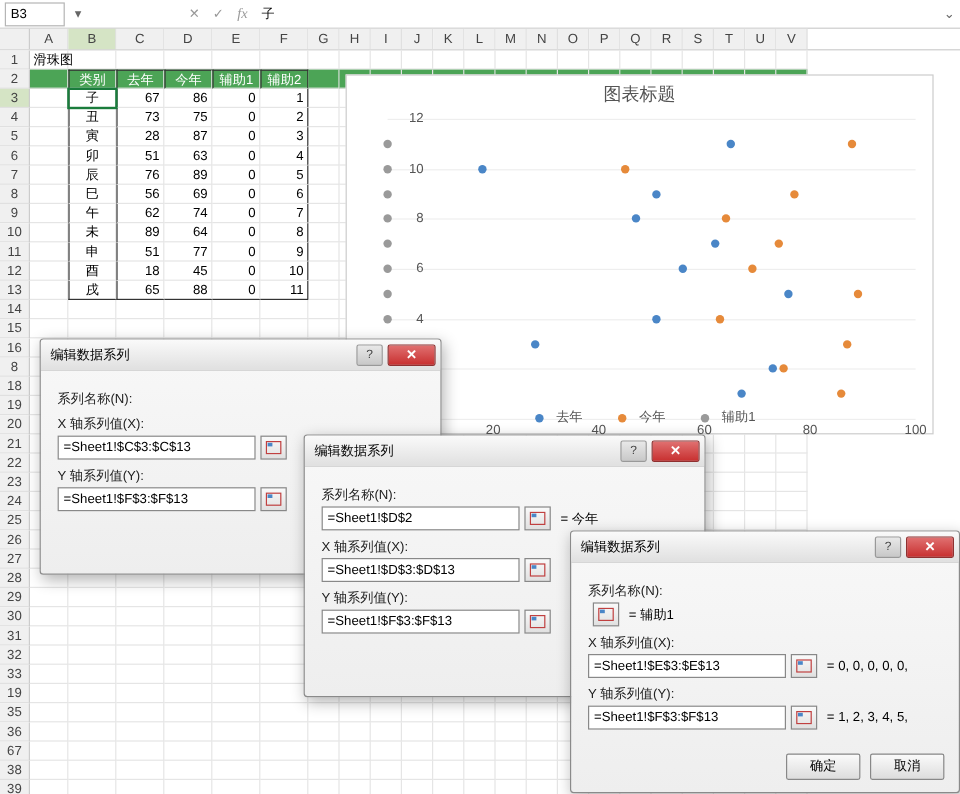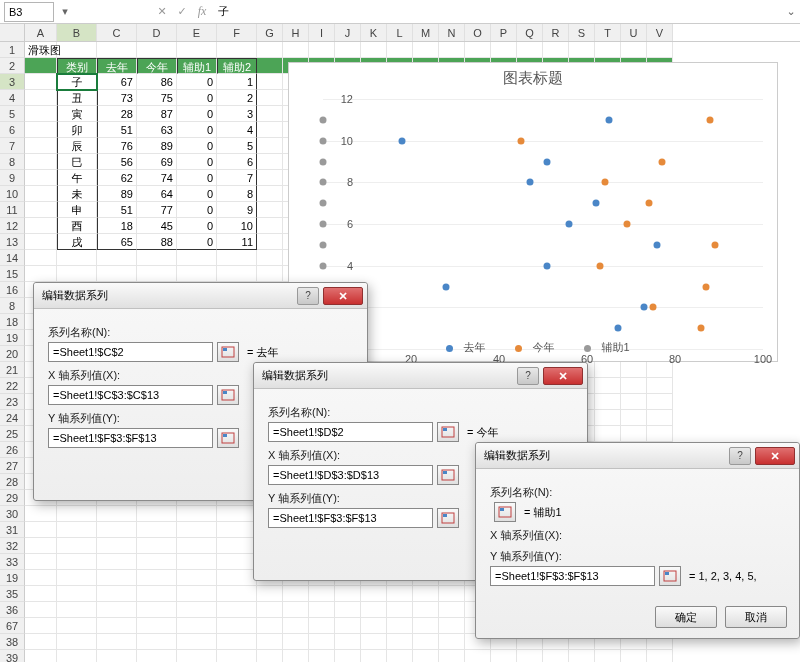--- a/index.html
+++ b/index.html
@@ -1145,30 +1145,20 @@
 </div>
 
 <div class="dlg" style="left:33px;top:282px;width:335px;">
   <div class="tbar">
     <div class="tt">编辑数据系列</div>
     <div class="q">?</div>
     <div class="x">✕</div>
   </div>
   <div class="body">
     <div class="lbl">系列名称(N):</div>
-    <div class="inrow">
-      <div class="inp">=Sheet1!$C$2</div>
-      <div class="pick">
-          <svg viewBox="0 0 14 12">
-            <rect x="1" y="1" width="12" height="10" fill="none" stroke="#c04040"></rect>
-            <rect x="2" y="2" width="4" height="3" fill="#4a86c7"></rect>
-          </svg>
-        </div>
-      <div class="eq">= 去年</div>
-    </div>
     <div class="lbl">X 轴系列值(X):</div>
     <div class="inrow">
       <div class="inp">=Sheet1!$C$3:$C$13</div>
       <div class="pick">
           <svg viewBox="0 0 14 12">
             <rect x="1" y="1" width="12" height="10" fill="none" stroke="#c04040"></rect>
             <rect x="2" y="2" width="4" height="3" fill="#4a86c7"></rect>
           </svg>
         </div>
     </div>
@@ -1243,20 +1233,30 @@
     <div class="inrow">
       <div class="pick">
           <svg viewBox="0 0 14 12">
             <rect x="1" y="1" width="12" height="10" fill="none" stroke="#c04040"></rect>
             <rect x="2" y="2" width="4" height="3" fill="#4a86c7"></rect>
           </svg>
         </div>
       <div class="eq">= 辅助1</div>
     </div>
     <div class="lbl">X 轴系列值(X):</div>
+    <div class="inrow">
+      <div class="inp">=Sheet1!$E$3:$E$13</div>
+      <div class="pick">
+          <svg viewBox="0 0 14 12">
+            <rect x="1" y="1" width="12" height="10" fill="none" stroke="#c04040"></rect>
+            <rect x="2" y="2" width="4" height="3" fill="#4a86c7"></rect>
+          </svg>
+        </div>
+      <div class="eq">= 0, 0, 0, 0, 0,</div>
+    </div>
     <div class="lbl">Y 轴系列值(Y):</div>
     <div class="inrow">
       <div class="inp">=Sheet1!$F$3:$F$13</div>
       <div class="pick">
           <svg viewBox="0 0 14 12">
             <rect x="1" y="1" width="12" height="10" fill="none" stroke="#c04040"></rect>
             <rect x="2" y="2" width="4" height="3" fill="#4a86c7"></rect>
           </svg>
         </div>
       <div class="eq">= 1, 2, 3, 4, 5,</div>

